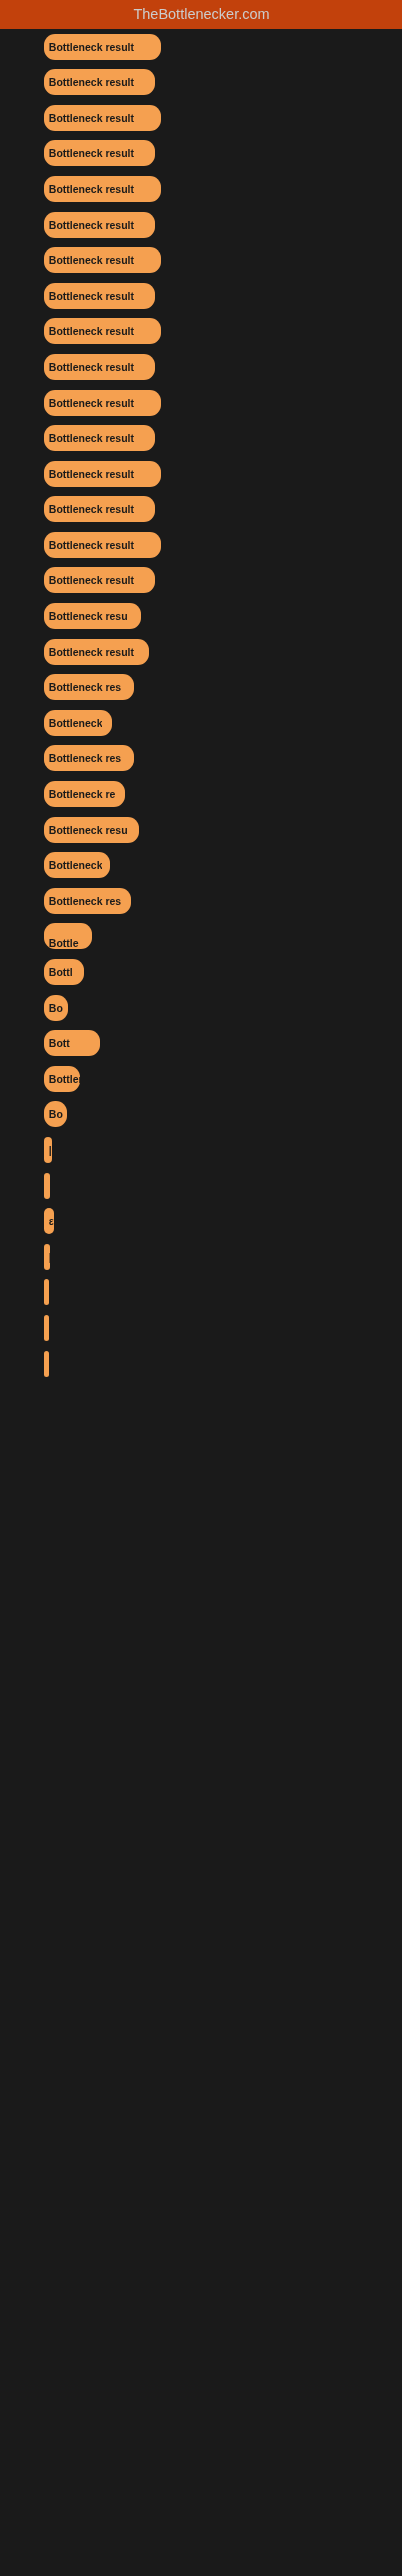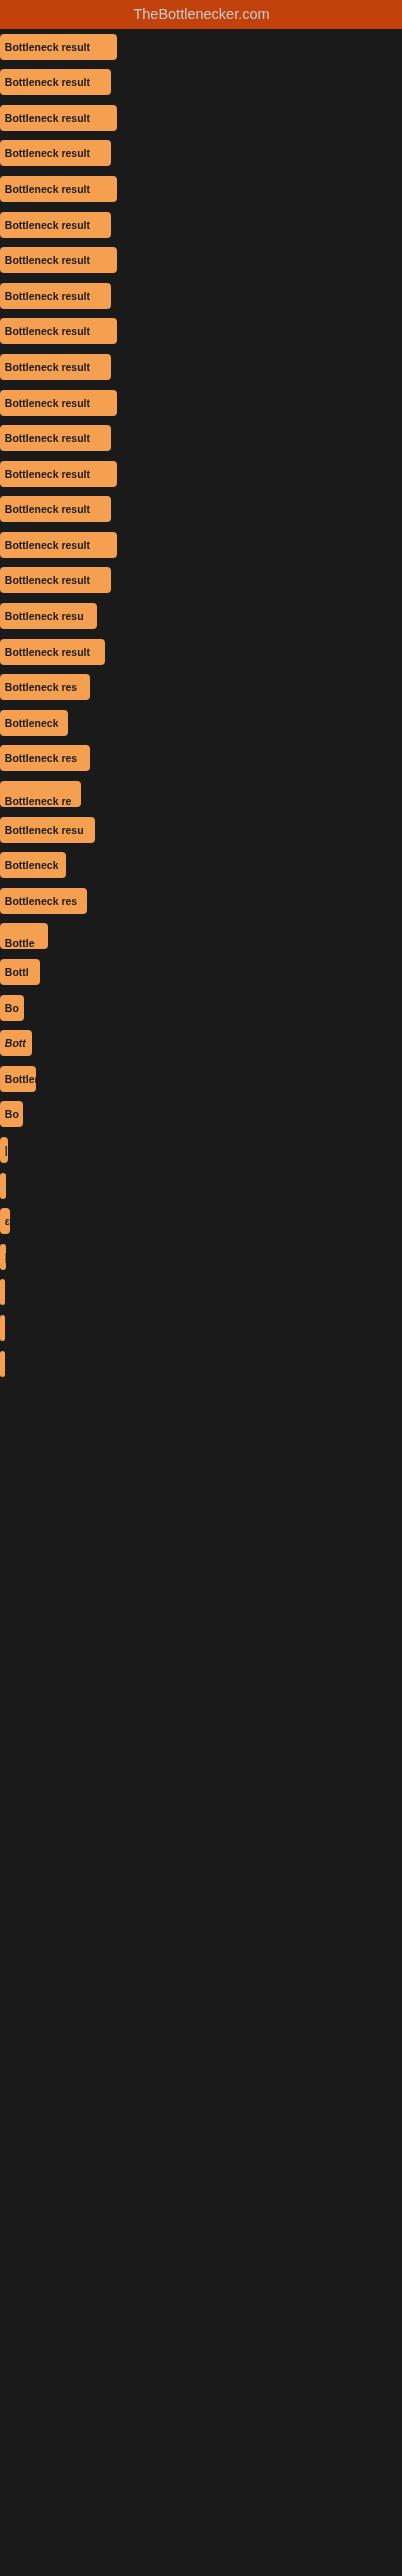--- a/index.html
+++ b/index.html
@@ -26,21 +26,22 @@
       align-items: center;
       margin-bottom: 0px;
       padding: 4.8px 0;
     }
     .bar {
       height: 26px;
       background-color: #f5a050;
       display: flex;
       align-items: center;
       padding-left: 4.8px;
-      border-radius: 4px;
+      border-radius: 11px;
+      margin-left: 44px;
     }
     .bar-label {
       color: #1a1a1a;
       font-size: 10.5px;
       font-weight: bold;
       white-space: nowrap;
       overflow: hidden;
     }
   </style>
 </head>
@@ -148,21 +149,21 @@
       <div class="bar" style="width: 68px;">
         <span class="bar-label">Bottleneck</span>
       </div>
     </div>
     <div class="bar-container">
       <div class="bar" style="width: 90px;">
         <span class="bar-label">Bottleneck res</span>
       </div>
     </div>
     <div class="bar-container">
-      <div class="bar" style="width: 81px; align-items: flex-end;">
+      <div class="bar" style="width: 81px;">
         <span class="bar-label">Bottleneck re</span>
       </div>
     </div>
     <div class="bar-container">
       <div class="bar" style="width: 95px;">
         <span class="bar-label">Bottleneck resu</span>
       </div>
     </div>
     <div class="bar-container">
       <div class="bar" style="width: 66px;">
@@ -183,21 +184,21 @@
       <div class="bar" style="width: 40px;">
         <span class="bar-label">Bottl</span>
       </div>
     </div>
     <div class="bar-container">
       <div class="bar" style="width: 24px;">
         <span class="bar-label">Bo</span>
       </div>
     </div>
     <div class="bar-container">
-      <div class="bar" style="width: 32px; font-style: italic;">
+      <div class="bar" style="width: 56px;">
         <span class="bar-label">Bott</span>
       </div>
     </div>
     <div class="bar-container">
       <div class="bar" style="width: 36px;">
         <span class="bar-label">Bottlen</span>
       </div>
     </div>
     <div class="bar-container">
       <div class="bar" style="width: 22.5px;">

